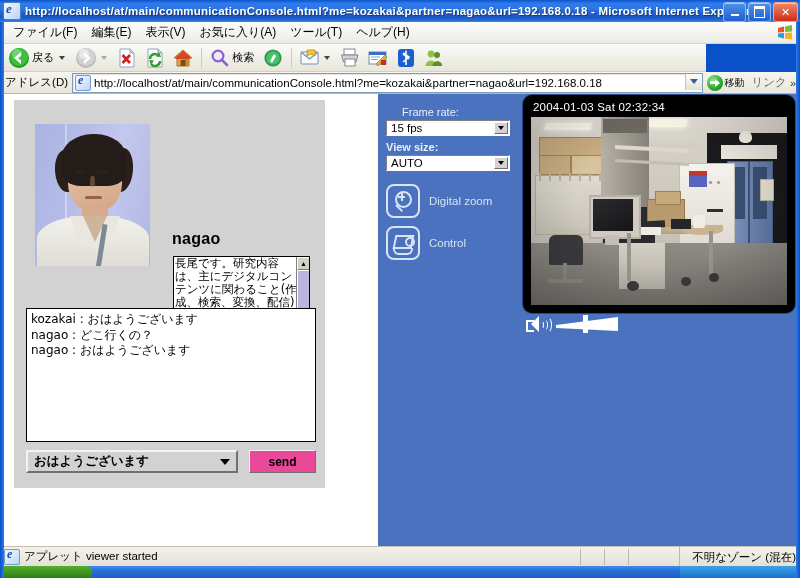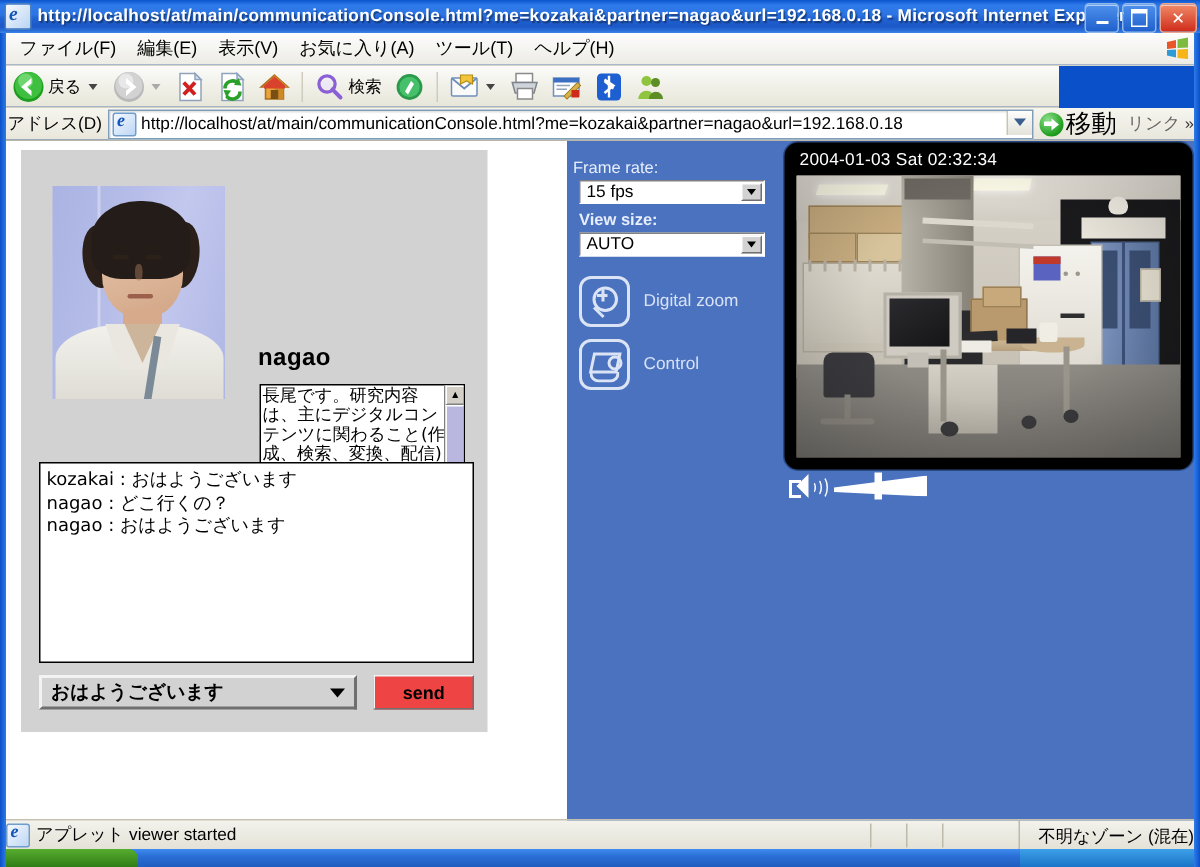--- a/index.html
+++ b/index.html
@@ -111,21 +111,21 @@
     background:radial-gradient(circle at 35% 30%,#8ce08c,#1c9c1c 70%,#0e6b0e);
     position:relative;margin-right:2px;flex:none;
   }
   #go-circle::after{
     content:"";position:absolute;left:3px;top:6px;width:7px;height:3px;background:#fff;
   }
   #go-circle::before{
     content:"";position:absolute;left:8px;top:4px;width:0;height:0;
     border-top:4px solid transparent;border-bottom:4px solid transparent;border-left:5px solid #fff;
   }
-  #go-label{font-size:17px;}
+  #go-label{font-size:10px;}
   #links-label{font-size:11.5px;color:#666;padding:0 3px;}
   .chev{font-size:11px;color:#333;padding-right:4px;}
   
   #page{
     position:absolute;left:4px;top:94px;width:792px;height:458px;
     background:#ffffff;overflow:hidden;
   }
   #page-left{
     position:absolute;left:0;top:0;width:374px;height:458px;background:#ffffff;
   }
@@ -237,21 +237,21 @@
     border-color:#f3f3f3 #6f6f6f #6f6f6f #f3f3f3;
     box-sizing:border-box;display:flex;align-items:center;
     padding-left:6px;font-size:12.5px;font-weight:bold;color:#000;
   }
   #msg-arrow{
     position:absolute;right:6px;top:7px;
     width:0;height:0;border-left:5px solid transparent;border-right:5px solid transparent;border-top:6px solid #000;
   }
   #send-btn{
     position:absolute;left:235px;top:350px;width:67px;height:23px;
-    background:#ef4444;border:1px solid;
+    background:#ec4899;border:1px solid;
     border-color:#f3f3f3 #6f6f6f #6f6f6f #f3f3f3;
     box-sizing:border-box;display:flex;align-items:center;justify-content:center;
     font-size:12px;font-weight:bold;color:#000;
   }
   
   .rlabel{
     position:absolute;font-size:11px;color:#e8eefb;
   }
   .rselect{
     position:absolute;height:16px;background:#fff;
@@ -611,21 +611,21 @@
           <span>おはようございます</span>
           <span id="msg-arrow"></span>
         </div>
 
         <div id="send-btn">send</div>
       </div>
     </div>
 
     <div id="page-right">
 
-      <div class="rlabel" style="left:4px;top:12px;">Frame rate:</div>
+      <div class="rlabel" style="left:24px;top:12px;">Frame rate:</div>
       <div class="rselect" style="left:8px;top:26px;width:124px;">
         <span>15 fps</span>
         <span class="arrowbox">
             <i></i>
           </span>
       </div>
 
       <div class="rlabel" style="left:8px;top:47px;font-weight:bold;">View size:</div>
       <div class="rselect" style="left:8px;top:61px;width:124px;">
         <span>AUTO</span>

